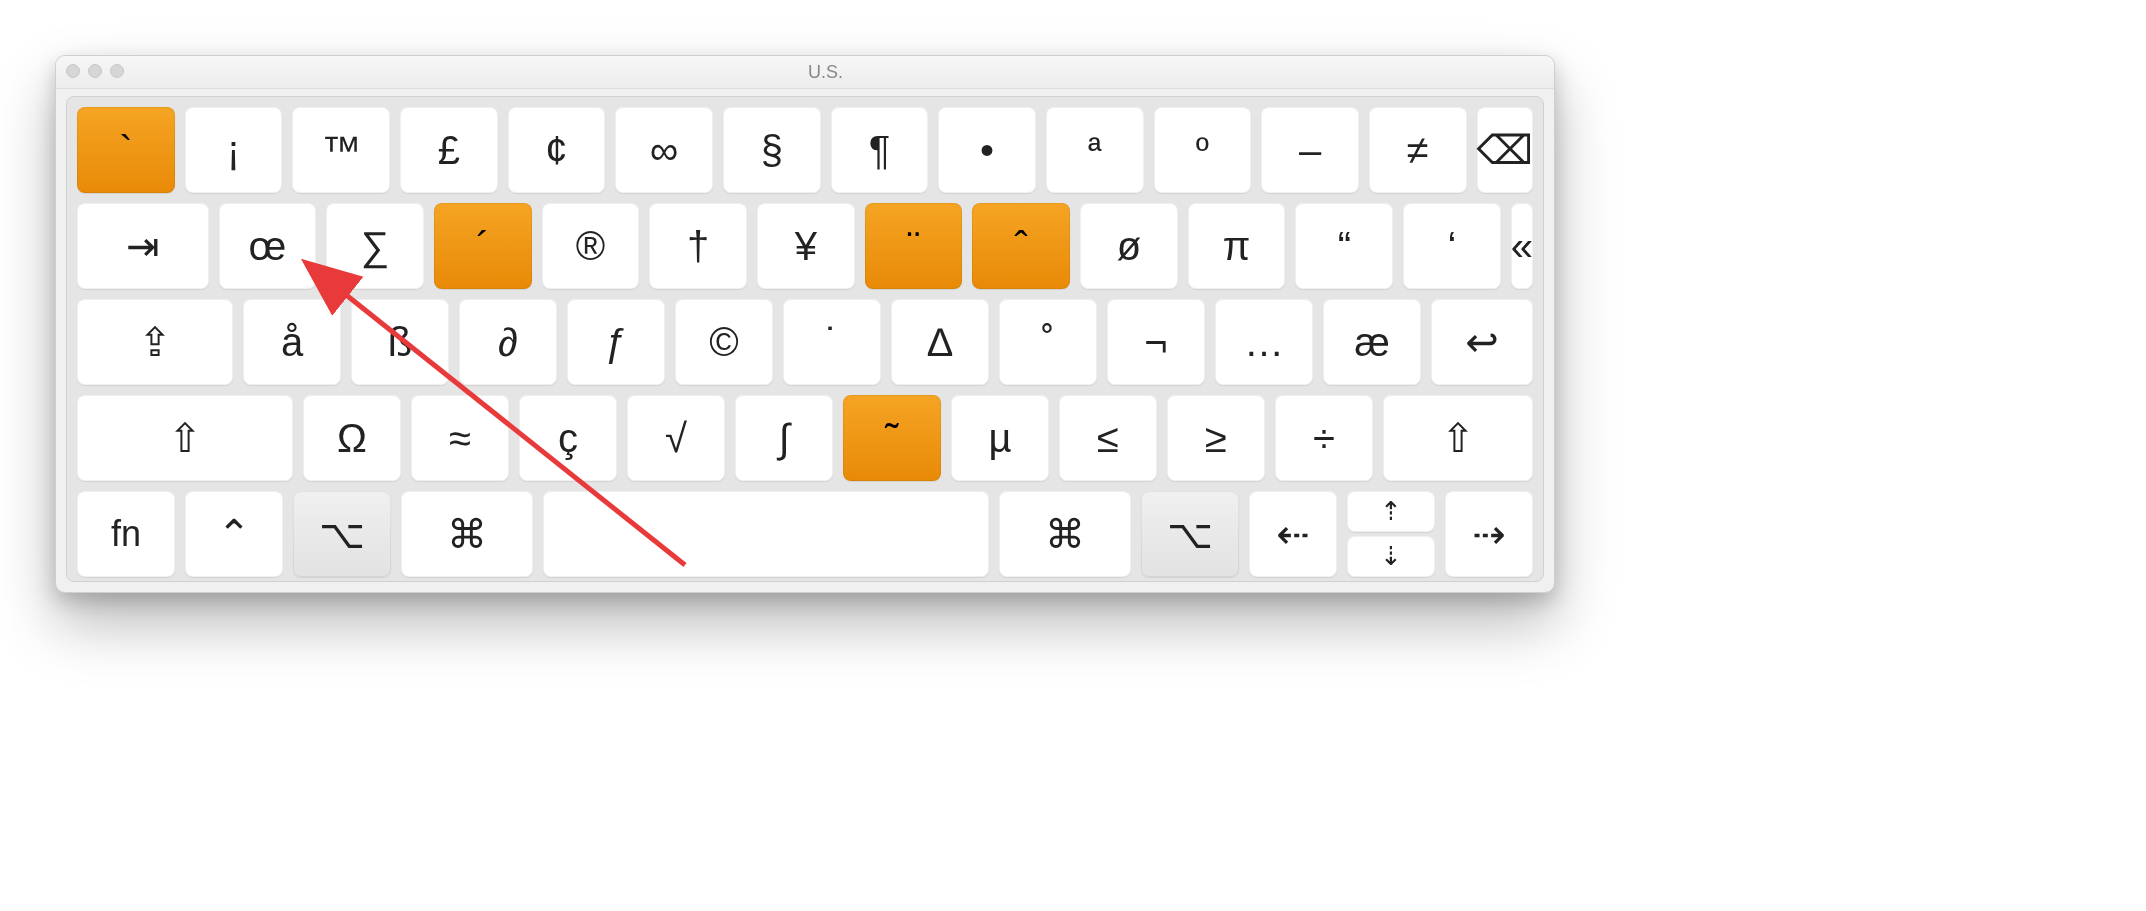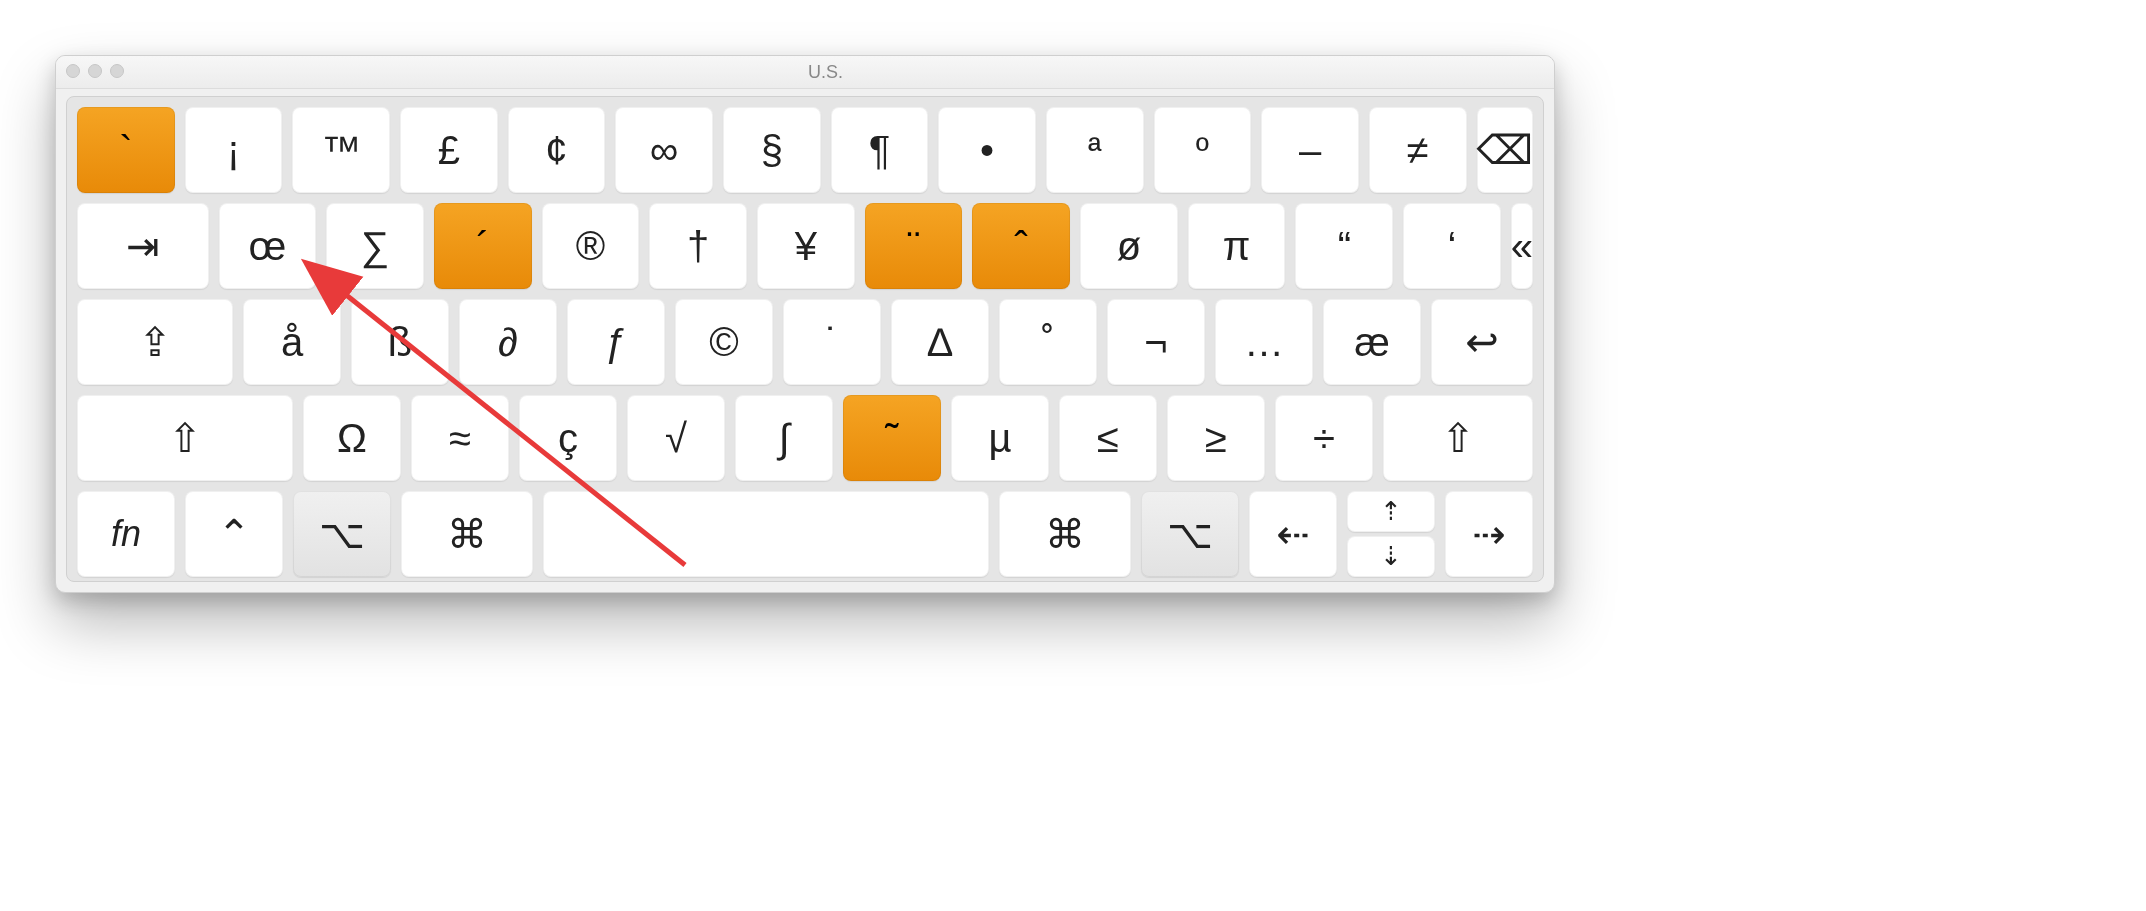--- a/index.html
+++ b/index.html
@@ -125,21 +125,21 @@
   }
   .arrowcol .key { height: 41px; font-size: 26px; }
 
   
   .overlay {
     position: absolute;
     inset: 0;
     pointer-events: none;
   }
 
-  .fn-label { font-size: 36px; font-weight: 400; font-style: italic; }
+  .fn-label { font-size: 36px; font-weight: 400; }
 </style>
 </head>
 <body>
 
 <div class="stage">
   <div class="window">
     <div class="titlebar">
       <div class="traffic">
         <div class="dot"></div>
         <div class="dot"></div>

